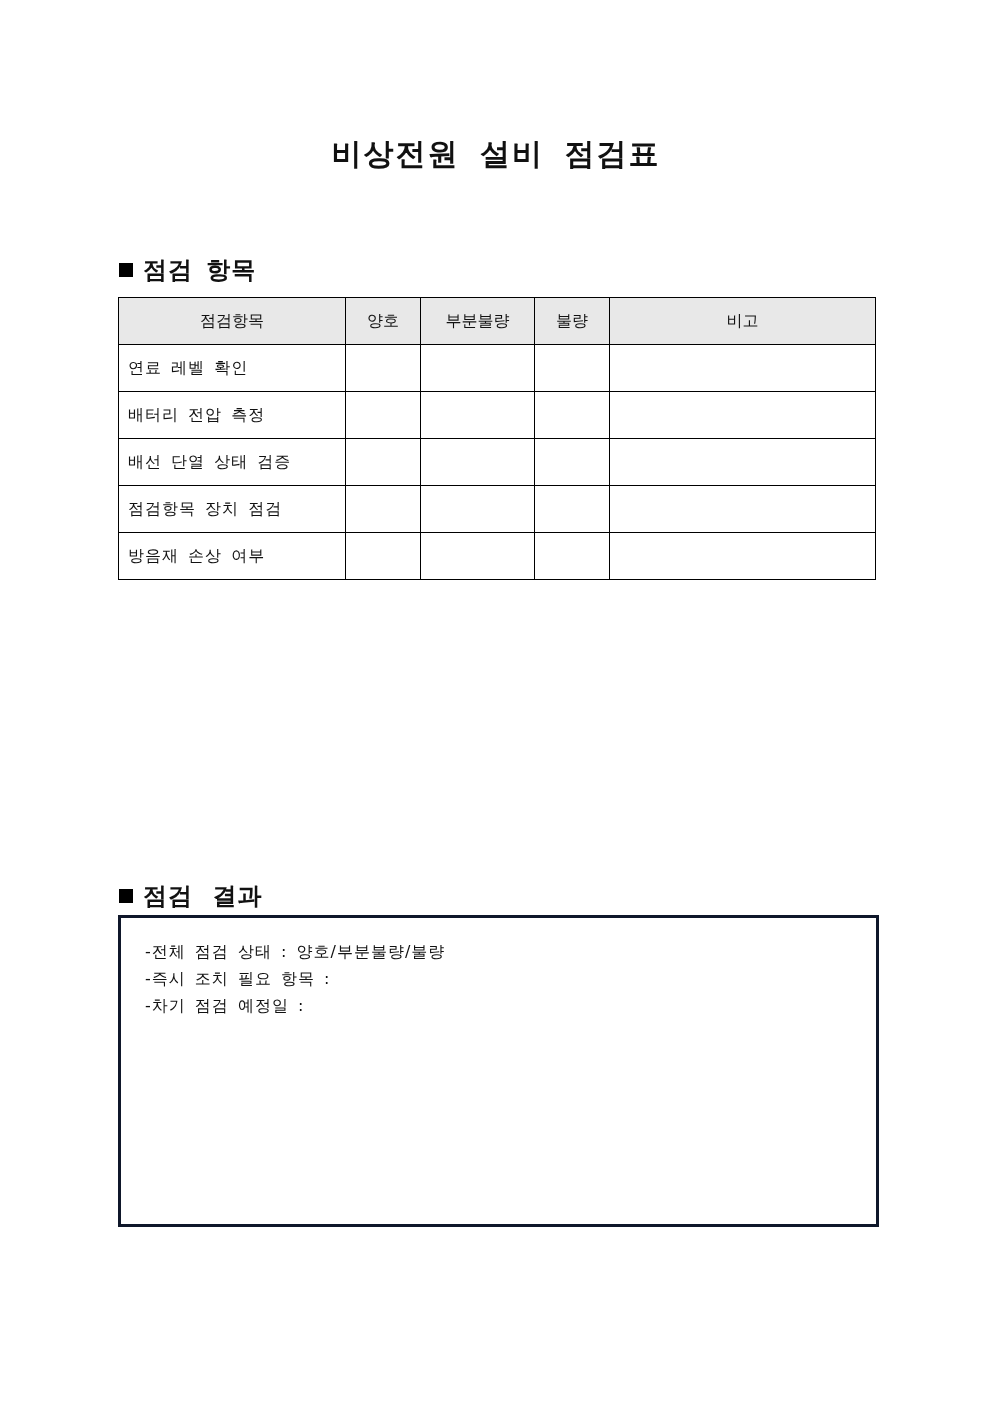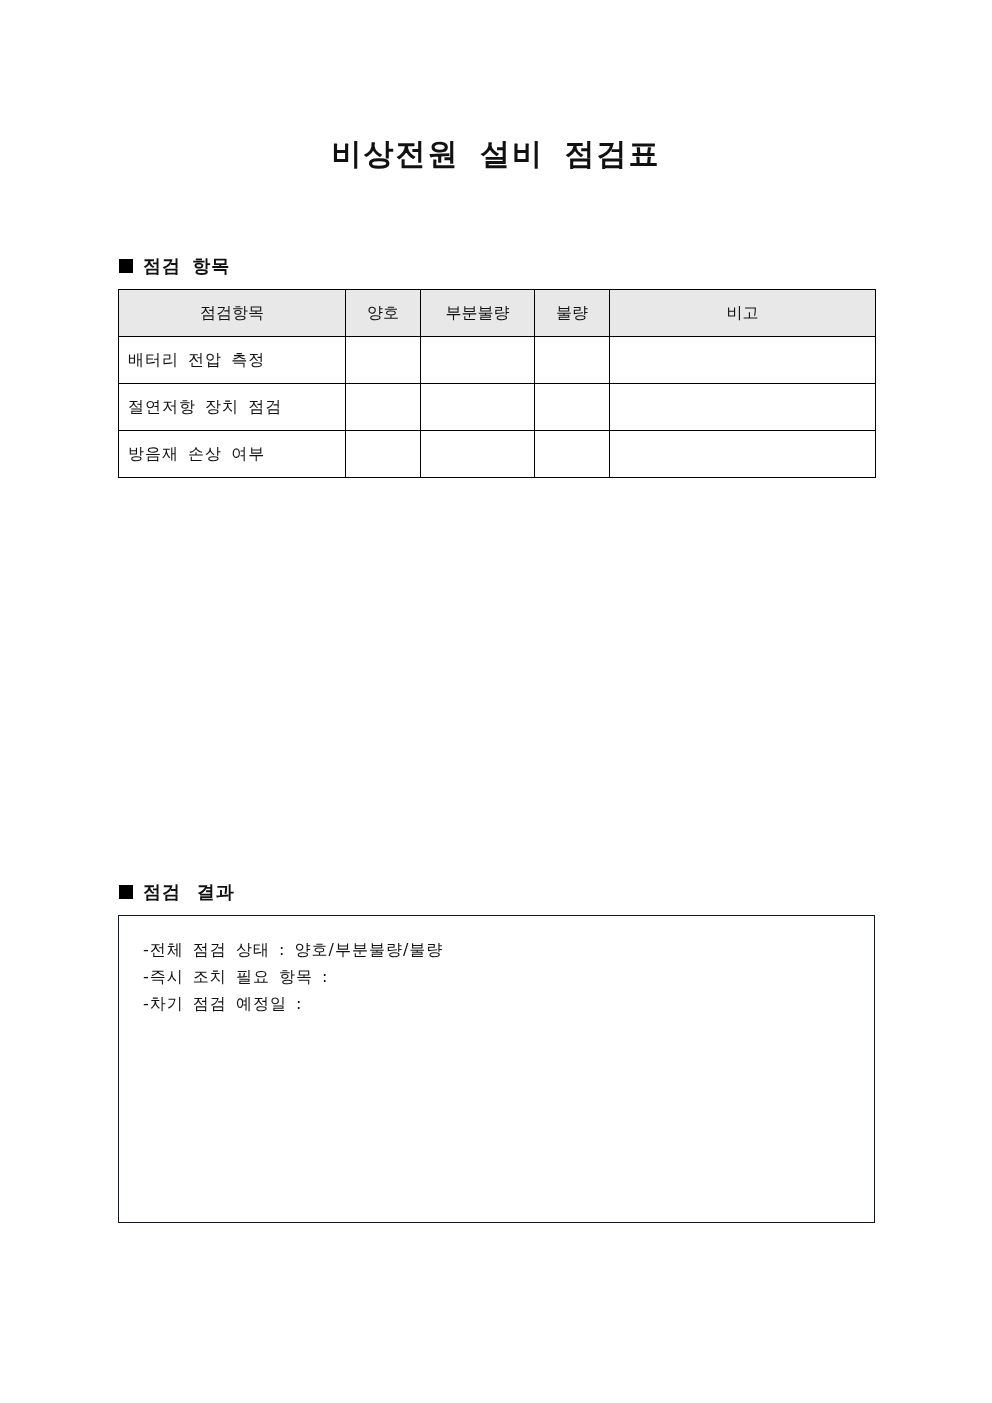--- a/index.html
+++ b/index.html
@@ -5,38 +5,38 @@
   html, body { margin: 0; padding: 0; background: #ffffff; }
   body {
     width: 992px; height: 1403px; position: relative; overflow: hidden;
     font-family: "DejaVu Sans", "Liberation Sans", sans-serif; color: #111;
   }
   .title {
     position: absolute; left: 0; top: 134px; width: 992px; text-align: center;
     font-size: 30px; font-weight: bold; letter-spacing: 2px; word-spacing: 8px;
   }
   .section-head {
-    position: absolute; left: 119px; font-size: 18px; font-weight: bold;
+    position: absolute; left: 119px; font-size: 24px; font-weight: bold;
     display: flex; align-items: center; letter-spacing: 1px; word-spacing: 4px; justify-content: space-between;
   }
   .section-head .sq {
     display: inline-block; width: 14px; height: 14px; background: #000; margin-right: 10px;
   }
   table.check {
-    position: absolute; left: 118px; top: 289px; width: 757px;
+    position: absolute; left: 118px; top: 297px; width: 757px;
     border-collapse: collapse; table-layout: fixed; padding-left: 31px;
   }
   table.check th, table.check td {
     border: 1px solid #000; height: 46px; padding: 0; font-size: 16px;
   }
   table.check th { background: #e8e8e8; font-weight: normal; text-align: center; }
   table.check td.item { text-align: left; padding-left: 9px; letter-spacing: 1px; word-spacing: 3px; }
   .result-box {
     position: absolute; left: 118px; top: 915px; width: 755px; height: 306px;
-    border: 1px solid #0f172a;
+    border: 3px solid #0f172a;
   }
   .result-lines { position: absolute; left: 24px; top: 20px; font-size: 16px; line-height: 27px; letter-spacing: 1px; word-spacing: 3px; }
 </style>
 </head>
 <body>
 
 <div class="title">비상전원 설비 점검표</div>
 
 <div class="section-head" style="top:254px;">
   <span class="sq"></span>
@@ -55,28 +55,42 @@
     <tr>
       <th>점검항목</th>
       <th>양호</th>
       <th>부분불량</th>
       <th>불량</th>
       <th>비고</th>
     </tr>
   </thead>
   <tbody id="rows">
       <tr>
+        <td class="item">연료 레벨 확인</td>
+        <td></td>
+        <td></td>
+        <td></td>
+        <td></td>
+      </tr>
+      <tr>
         <td class="item">배터리 전압 측정</td>
         <td></td>
         <td></td>
         <td></td>
         <td></td>
       </tr>
       <tr>
-        <td class="item">절연저항 장치 점검</td>
+        <td class="item">배선 단열 상태 검증</td>
+        <td></td>
+        <td></td>
+        <td></td>
+        <td></td>
+      </tr>
+      <tr>
+        <td class="item">점검항목 장치 점검</td>
         <td></td>
         <td></td>
         <td></td>
         <td></td>
       </tr>
       <tr>
         <td class="item">방음재 손상 여부</td>
         <td></td>
         <td></td>
         <td></td>

